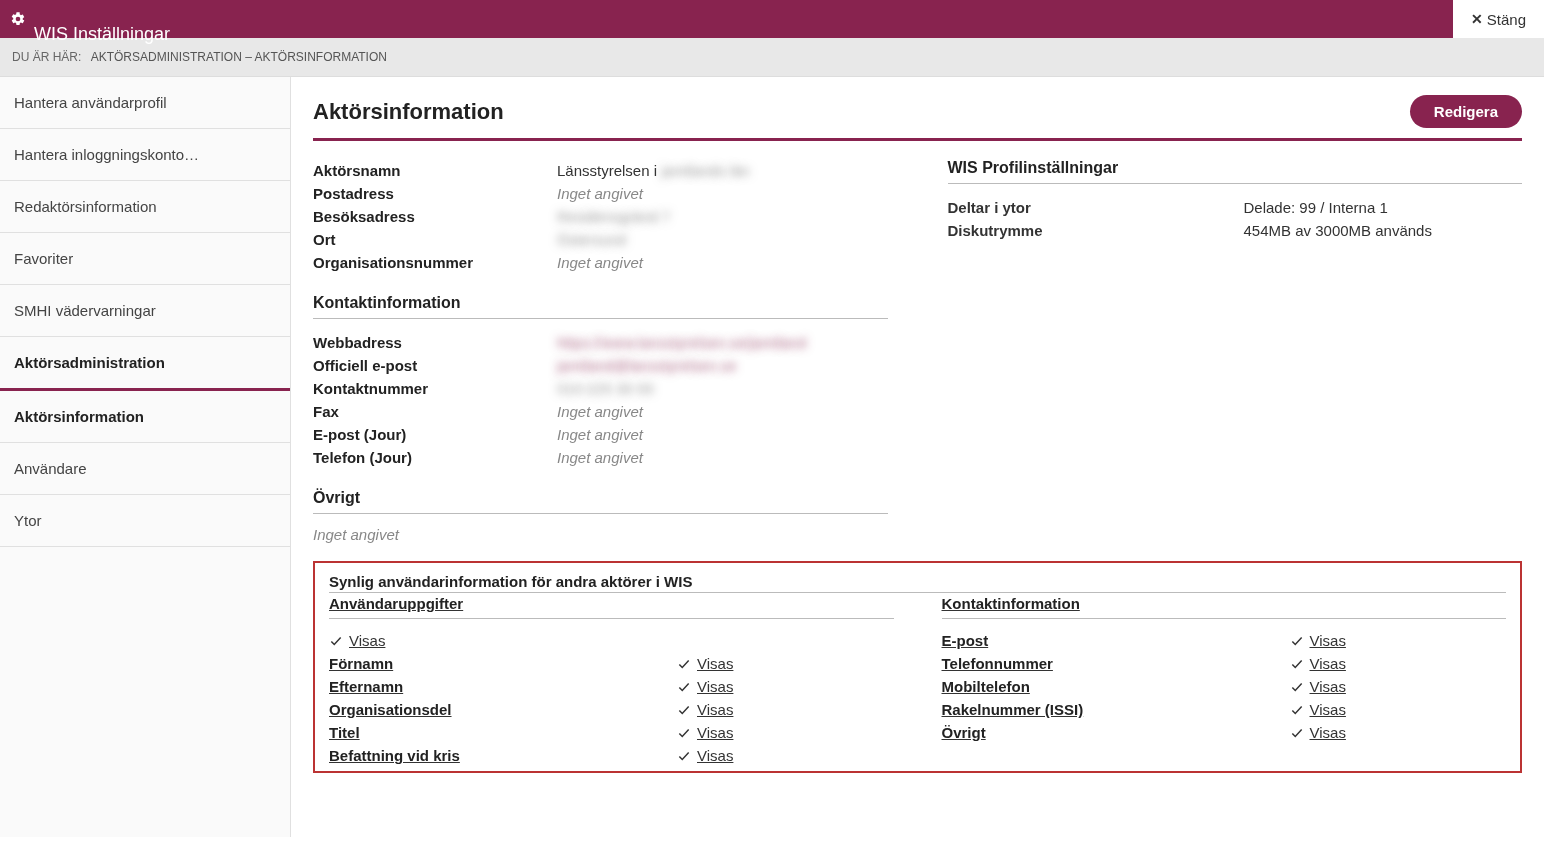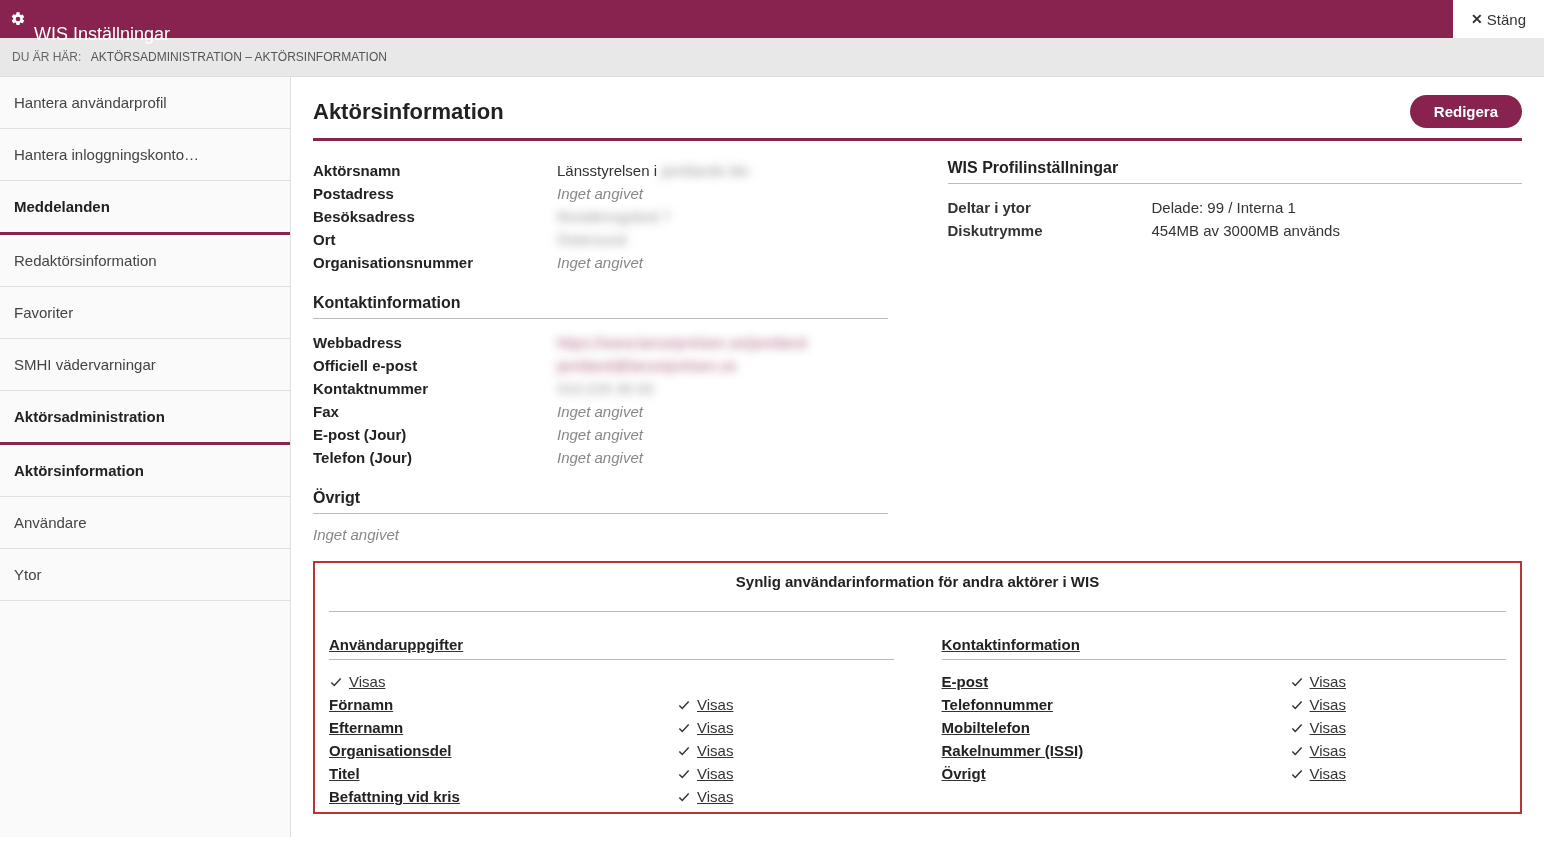--- a/index.html
+++ b/index.html
@@ -107,38 +107,37 @@
     font-weight: 700;
     color: #222;
     border-bottom: 1px solid #bbb;
     padding-bottom: 6px;
     margin-top: 20px;
     margin-bottom: 12px;
   }
   .section-header.first { margin-top: 0; }
   
   .profile-kv-row { display: flex; padding: 3px 0; }
-  .profile-kv-label { width: 204px; font-weight: 600; font-size: 15px; }
+  .profile-kv-label { width: 296px; font-weight: 600; font-size: 15px; }
   .profile-kv-value { font-size: 15px; }
   
   .ovrigt-text { color: #888; font-style: italic; font-size: 15px; margin-bottom: 12px; }
   
   .highlight-box {
     border: 2px solid #b33;
     padding: 10px 14px 4px 14px;
     margin-top: 6px;
   }
   .highlight-title {
     font-size: 15px;
     font-weight: 700;
     color: #222;
     border-bottom: 1px solid #bbb;
-    padding-bottom: 21px;
-    margin-bottom: 24px;
-    text-align: center;
+    padding-bottom: 2px;
+    margin-bottom: 2px;
   }
   .sub-two-col { display: flex; gap: 48px; text-decoration: underline; }
   .sub-col { flex: 1; }
   .sub-section-header {
     font-size: 15px;
     font-weight: 700;
     color: #222;
     border-bottom: 1px solid #bbb;
     padding-bottom: 6px;
     margin-bottom: 10px;
@@ -167,21 +166,20 @@
 <div class="breadcrumb-bar">
   <span class="breadcrumb-label">DU ÄR HÄR:</span>
   &nbsp;
   <span class="breadcrumb-path">AKTÖRSADMINISTRATION – AKTÖRSINFORMATION</span>
 </div>
 
 <div class="body-wrap">
   <div class="sidebar" id="sidebar">
       <div class="sidebar-item">Hantera användarprofil</div>
       <div class="sidebar-item">Hantera inloggningskonto…</div>
-      <div class="sidebar-item section-head">Meddelanden</div>
       <div class="sidebar-item">Redaktörsinformation</div>
       <div class="sidebar-item">Favoriter</div>
       <div class="sidebar-item">SMHI vädervarningar</div>
       <div class="sidebar-item section-head">Aktörsadministration</div>
       <div class="sidebar-item active">Aktörsinformation</div>
       <div class="sidebar-item">Användare</div>
       <div class="sidebar-item">Ytor</div>
     </div>
 
   <div class="main">

